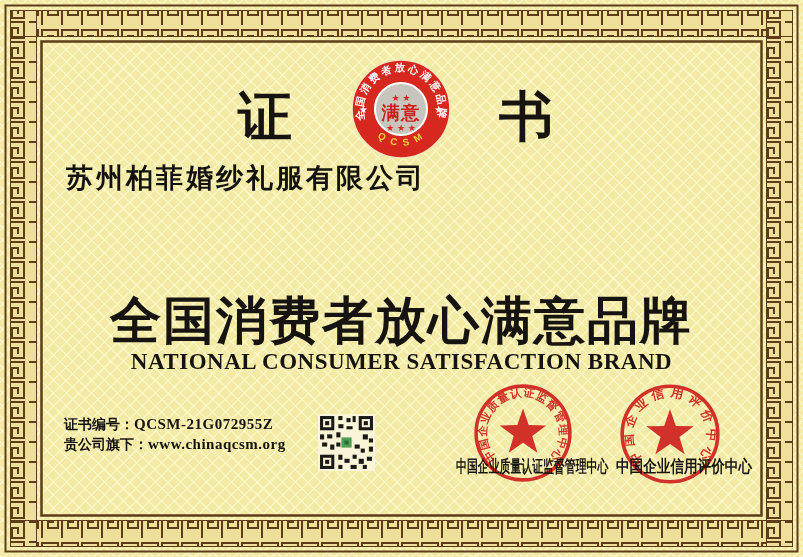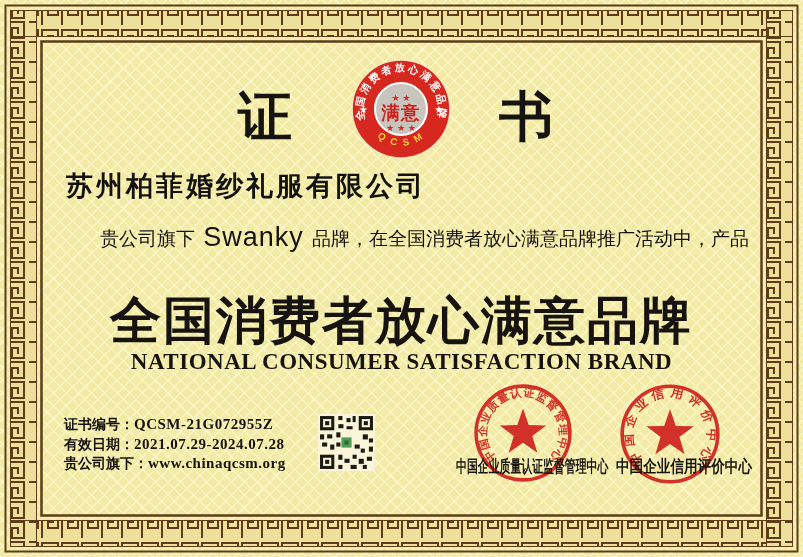--- a/index.html
+++ b/index.html
@@ -14,21 +14,21 @@
   .frame{position:absolute;left:0;top:0;}
   .title-char{
     position:absolute;top:90px;
     font-family:"Liberation Serif",serif;font-weight:700;
     font-size:54px;color:#171310;line-height:1;
   }
   .t-left{left:238px;}
   .t-right{left:499px;}
   .badge{position:absolute;left:350px;top:58px;width:102px;height:102px;}
   .company{
-    position:absolute;left:66px;top:168px;
+    position:absolute;left:66px;top:160px;
     font-size:27px;font-weight:600;color:#141210;letter-spacing:3px;white-space:nowrap;
   }
   .body-text{position:absolute;left:62px;top:222px;width:700px;
     font-size:19px;color:#141210;line-height:31px;}
   .body-l1{white-space:nowrap;text-indent:38px;}
   .body-l2{white-space:nowrap;}
   .brand{font-size:27px;letter-spacing:1px;font-weight:500;vertical-align:-1px;padding:0 3px;}
   .award-cn{
     position:absolute;left:0;top:287px;width:803px;text-align:center;
     font-family:"Liberation Serif",serif;font-weight:700;font-size:51px;
@@ -108,32 +108,28 @@
     <text x="50" y="42" text-anchor="middle" font-size="9" fill="#d7281f">★ ★</text>
     <text x="50" y="60" text-anchor="middle" font-size="18" font-weight="700" fill="#cf1f1a" letter-spacing="1">满意</text>
     <text x="50" y="71.5" text-anchor="middle" font-size="9" fill="#d7281f">★ ★ ★</text>
   </svg>
 
   <div class="title-char t-right">书</div>
 
   <div class="company">苏州柏菲婚纱礼服有限公司</div>
 
   <div class="body-text">
-    <div class="body-l1"><span>贵公司旗下 </span><span class="brand">Swanky</span><span> 品牌，在全国消费者放心满意品牌推广活动中，产品</span></div>
   </div>
 
   <div class="award-cn">全国消费者放心满意品牌</div>
   <div class="award-en">NATIONAL CONSUMER SATISFACTION BRAND</div>
 
   <div class="details">
     <div class="drow">
       <span class="dlabel">证书编号：</span><span class="dvalue">QCSM-21G072955Z</span>
-    </div>
-    <div class="drow">
-      <span class="dlabel">有效日期：</span><span class="dvalue">2021.07.29-2024.07.28</span>
     </div>
     <div class="drow">
       <span class="dlabel">贵公司旗下：</span><span class="dvalue">www.chinaqcsm.org</span>
     </div>
   </div>
 
   <svg class="qr" viewBox="0 0 56 56">
     <rect x="0" y="0" width="56" height="56" fill="#faf5d8"></rect>
     <g fill="#1c1a16">
       <rect x="2" y="2" width="14" height="14"></rect>

